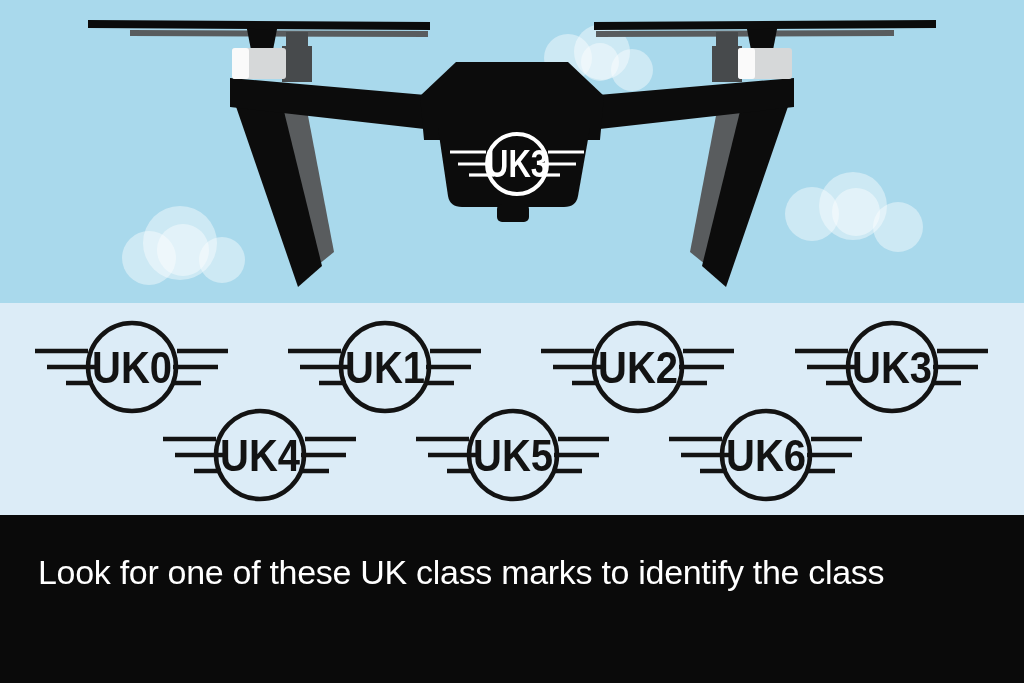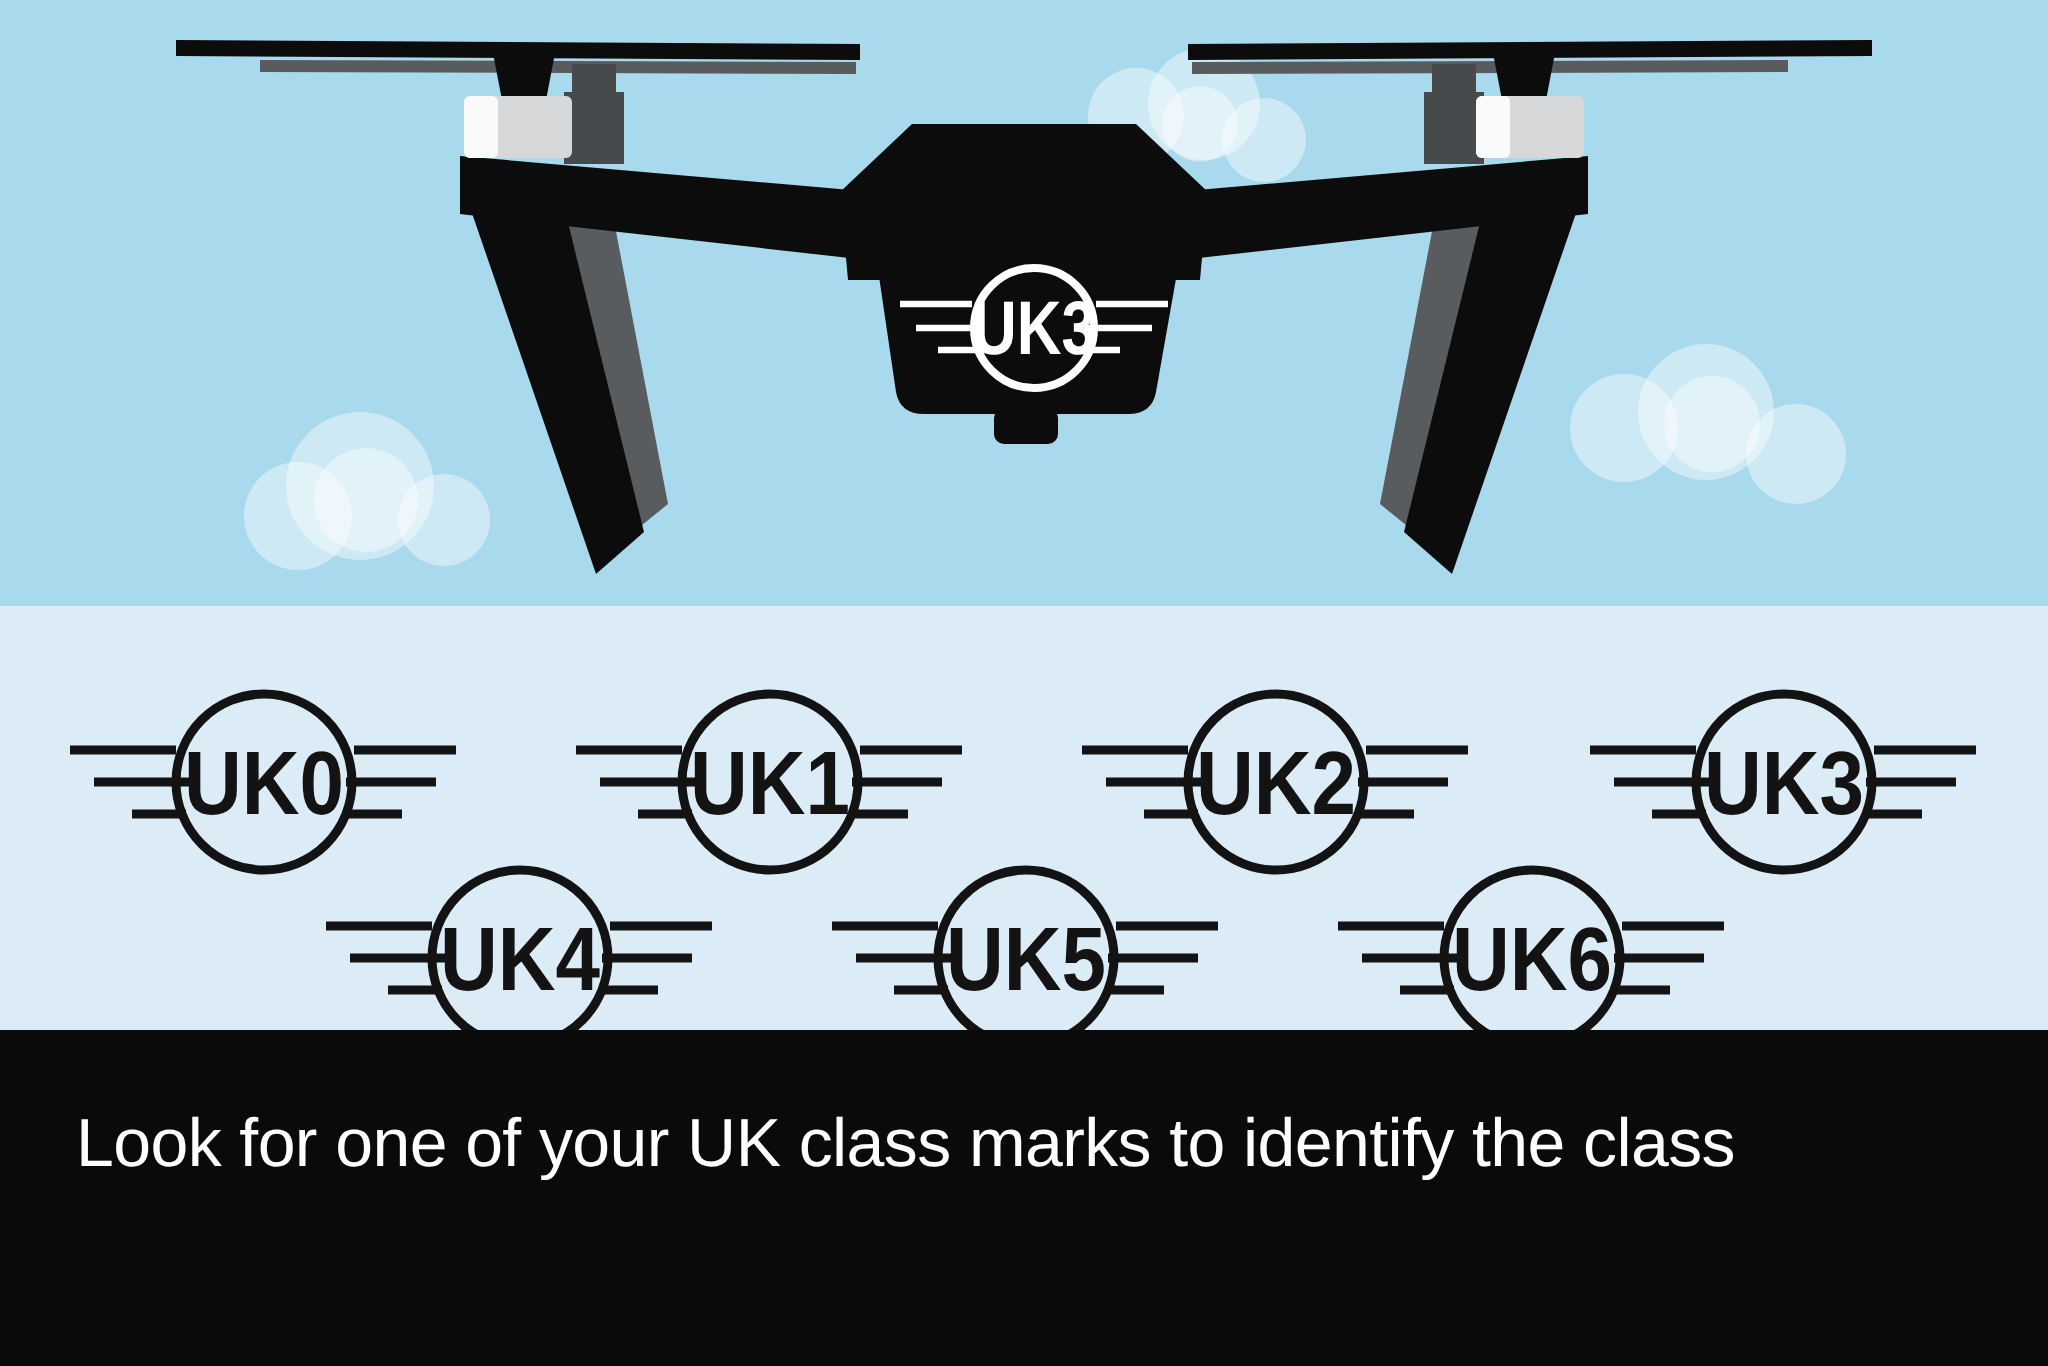--- a/index.html
+++ b/index.html
@@ -1,21 +1,21 @@
 <!DOCTYPE html>
 <html style="--sky: #a9d9ec; --band: #dcecf7; --footer: #0a0a0a; --mark: #131313; --badgewhite: #ffffff; --droneblack: #0c0c0c; --graymid: #595c5e; --graydark: #474a4c; --motorlight: #d6d8d9; --motorhighlight: #fafafa; --cloud: rgba(255,255,255,0.42); --captiontext: #ffffff;"><head>
 <meta charset="utf-8">
 <style>
   html,body{margin:0;padding:0;background:#222;}
   .stage{
     position:relative;width:1024px;height:683px;overflow:hidden;
     font-family:"Liberation Sans",sans-serif;background:var(--band,#dcecf7);
   }
   .sky{position:absolute;top:0;left:0;width:1024px;height:303px;background:var(--sky,#a9d9ec);}
-  .band{position:absolute;top:303px;left:0;width:1024px;height:212px;background:var(--band,#dcecf7);margin-top:24px;}
+  .band{position:absolute;top:303px;left:0;width:1024px;height:212px;background:var(--band,#dcecf7);}
   .footer{position:absolute;top:515px;left:0;width:1024px;height:168px;background:var(--footer,#0a0a0a);}
   .drone-svg{position:absolute;top:0;left:0;display:block;}
   .cloud circle{fill:var(--cloud,rgba(255,255,255,0.42));}
   
   .mark{position:absolute;width:200px;height:100px;overflow:visible;}
   .mark use{stroke:var(--mark,#131313);stroke-width:4.5;fill:none;}
   .mark text{
     fill:var(--mark,#131313);font-family:"Liberation Sans",sans-serif;
     font-weight:bold;font-size:45px;
   }
@@ -157,17 +157,17 @@
 
     <svg class="mark" style="left:666px;top:102px" viewBox="0 0 200 100">
       <use href="#wings" xlink:href="#wings"></use>
       <text x="100" y="66" text-anchor="middle" textLength="80" lengthAdjust="spacingAndGlyphs">UK6</text>
     </svg>
 
   </div>
 
   <div class="footer">
     <div class="caption">
-      <div>Look for one of your UK class marks to identify the class</div>
+      <div>Look for one of these UK class marks to identify the class</div>
     </div>
   </div>
 
 </div>
 
 </body></html>

